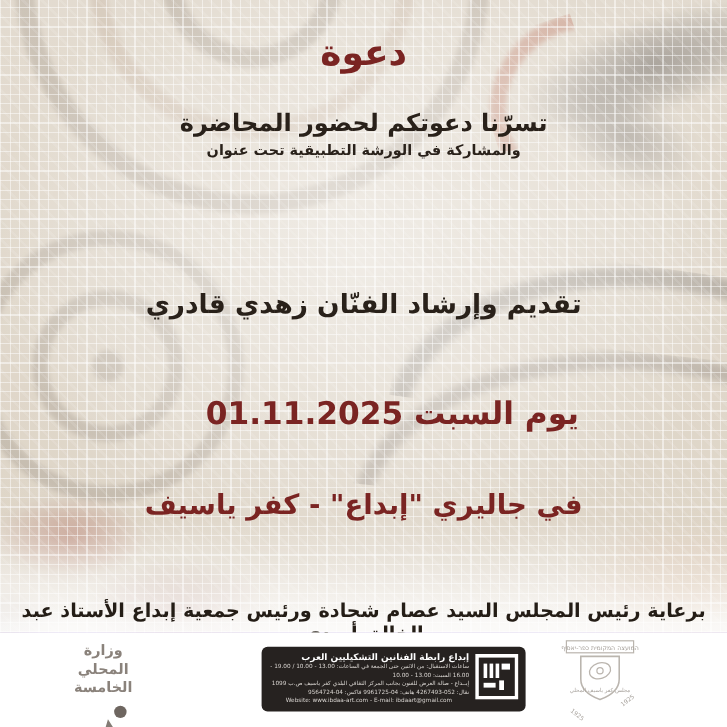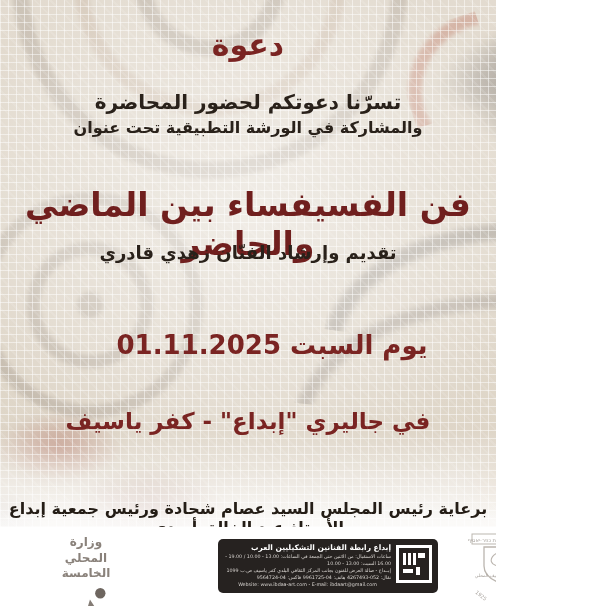--- a/index.html
+++ b/index.html
@@ -1,17 +1,17 @@
 <!DOCTYPE html>
 <html lang="ar"><head>
 <meta charset="utf-8">
 <style>
   html,body{margin:0;padding:0;background:#fff;}
   .poster{
-    position:relative;width:496px;height:606px;overflow:hidden;
+    position:relative;width:606px;height:606px;overflow:hidden;
     font-family:"DejaVu Sans",sans-serif;background:#c4b5fd;
   }
   
   .mosaic{position:absolute;left:0;top:0;right:0;height:527px;background:#d6cbba;overflow:hidden;}
   .blob{position:absolute;}
   .arc-tl{left:-40px;top:-270px;width:500px;height:500px;border-radius:50%;
     background:repeating-radial-gradient(circle,transparent 0 60px,rgba(98,80,62,.55) 60px 76px,transparent 76px 122px,rgba(152,112,82,.42) 122px 136px,transparent 136px 182px,rgba(98,80,62,.5) 182px 198px,transparent 198px 244px);
     filter:blur(2px);opacity:.55;}
   .dolphin{left:428px;top:14px;width:230px;height:82px;border-radius:50%;
     background:radial-gradient(closest-side,rgba(75,68,62,.6),rgba(75,68,62,.32) 55%,transparent);
@@ -40,23 +40,23 @@
                repeating-linear-gradient(0deg,rgba(255,255,255,.5) 0 1px,transparent 1px 8px),
                repeating-linear-gradient(45deg,rgba(255,255,255,.1) 0 2px,transparent 2px 11px);}
   .fade-overlay{position:absolute;inset:0;
     background:radial-gradient(ellipse 310px 260px at 50% 40%,rgba(255,255,255,.55),rgba(255,255,255,.22) 75%,rgba(255,255,255,.06)),
                linear-gradient(to bottom,rgba(255,255,255,.28),rgba(255,255,255,.16) 82%,rgba(255,255,255,.9) 99%);}
   
   .text-layer{position:absolute;inset:0;direction:rtl;text-align:center;}
   .t{position:absolute;left:0;right:0;}
   .invitation{top:27px;font-size:30px;font-weight:700;color:#7a2422;}
   .intro1{top:90px;font-size:20px;font-weight:700;color:#29211a;}
-  .intro2{top:118px;font-size:16px;font-weight:700;color:#29211a;}
+  .intro2{top:118px;font-size:12px;font-weight:700;color:#29211a;}
   .title{top:185px;font-size:33px;font-weight:700;color:#701f1e;}
-  .presenter{top:242px;font-size:18px;font-weight:700;color:#29211a;}
+  .presenter{top:242px;font-size:22px;font-weight:700;color:#29211a;}
   .date{top:330px;font-size:26px;font-weight:700;color:#7a2422;margin-left:48px;}
   .time{top:372px;font-size:21px;font-weight:700;color:#7a2422;}
   .venue{top:408px;font-size:23px;font-weight:700;color:#7a2422;}
   .patronage{top:499px;font-size:16px;font-weight:700;color:#241d16;}
   
   .footer{position:absolute;left:0;right:0;bottom:0;height:79px;background:#fff;}
   .ministry{position:absolute;left:60px;top:8px;display:flex;align-items:flex-start;gap:4px;flex-direction:column;}
   .ministry-text{direction:rtl;text-align:center;color:#8a827b;font-weight:700;font-size:12px;line-height:1.3;width:52px;}
   .assoc-box{position:absolute;left:218px;top:12px;width:220px;height:54px;background:#262220;
     border-radius:5px;color:#fff;direction:rtl;display:flex;align-items:center;gap:5px;
@@ -84,21 +84,20 @@
     <div class="blob red-bl"></div>
     <div class="blob tan-br"></div>
     <div class="grid-overlay"></div>
     <div class="fade-overlay"></div>
   </div>
 
   <div class="text-layer">
     <div class="t invitation">دعوة</div>
     <div class="t intro1">تسرّنا دعوتكم لحضور المحاضرة</div>
     <div class="t intro2">والمشاركة في الورشة التطبيقية تحت عنوان</div>
-    <div class="t title">فن الفسيفساء بين الماضي والحاضر</div>
     <div class="t presenter">تقديم وإرشاد الفنّان زهدي قادري</div>
     <div class="t date">يوم السبت 01.11.2025</div>
     <div class="t venue">في جاليري "إبداع" - كفر ياسيف</div>
     <div class="t patronage">برعاية رئيس المجلس السيد عصام شحادة ورئيس جمعية إبداع الأستاذ عبد الخالق أسدي</div>
   </div>
 
   <div class="footer">
 
     <div class="ministry">
       <div class="ministry-text">

